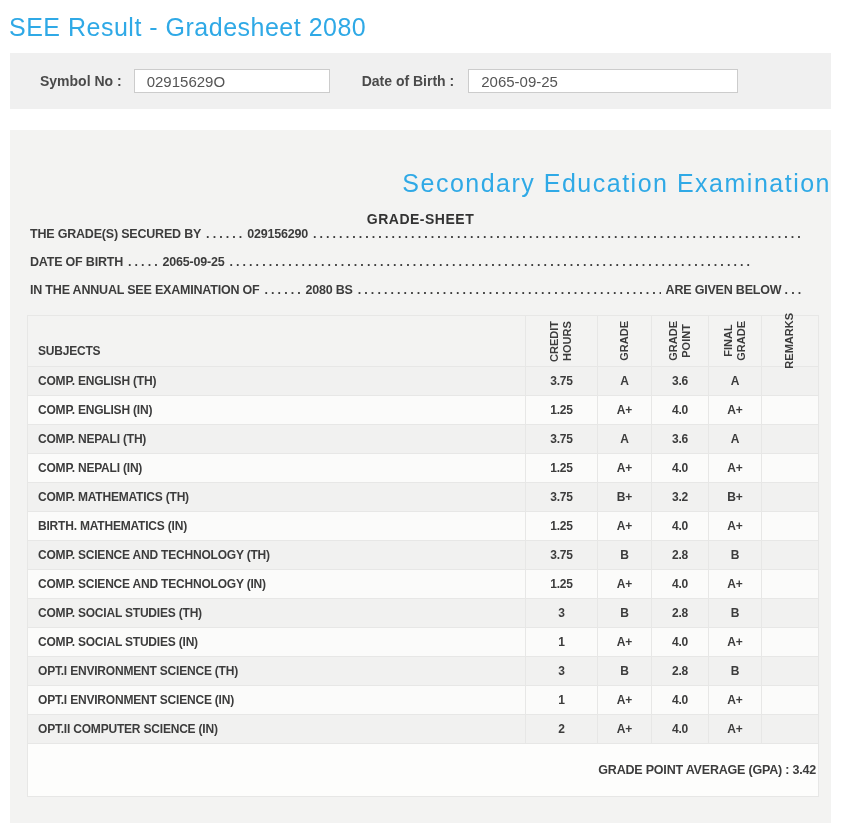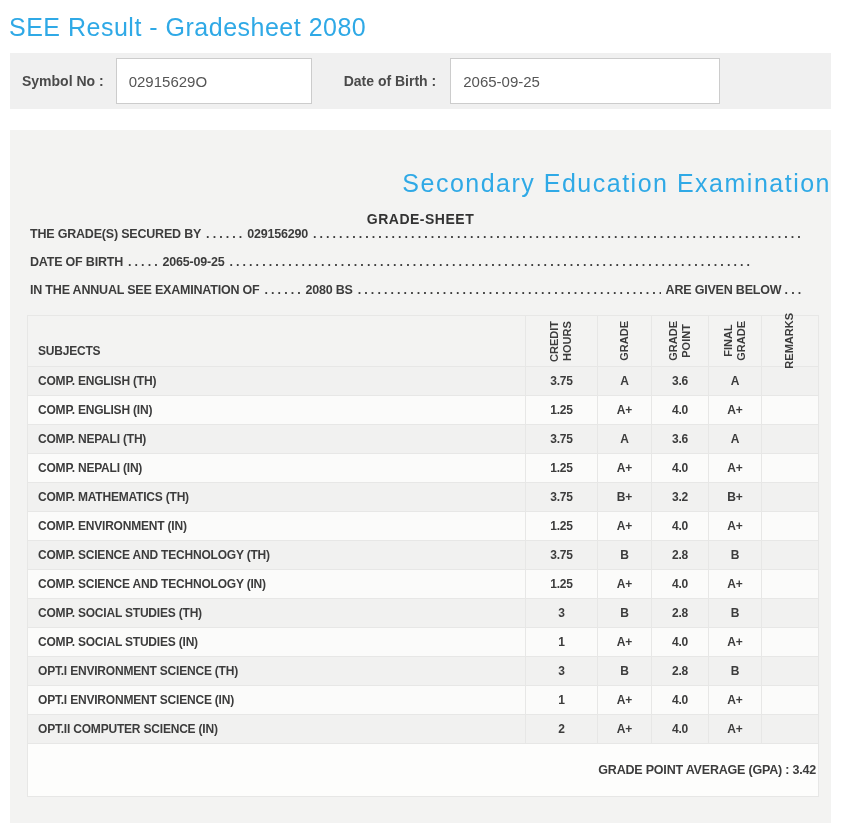--- a/index.html
+++ b/index.html
@@ -3,23 +3,23 @@
 <meta charset="utf-8">
 <style>
   * { box-sizing: border-box; margin: 0; padding: 0; }
   html, body { width: 841px; height: 823px; overflow: hidden; background: #ffffff;
     font-family: "Liberation Sans", "DejaVu Sans", sans-serif; }
 
   .page-title { color: #2fa9e6; font-size: 25px; font-weight: 400;
     letter-spacing: 0.5px; margin: 13px 0 11px 9px; }
 
   .search-bar { margin: 0 10px; background: #f0f0f0; height: 56px;
-    display: flex; align-items: center; padding: 0 12px; }
+    display: flex; align-items: center; padding: 0 30px; }
   .search-bar label { font-size: 14px; font-weight: 700; color: #4a4a4a; white-space: nowrap; }
-  .search-bar input { height: 46px; border: 1px solid #cccccc; background: #ffffff;
+  .search-bar input { height: 24px; border: 1px solid #cccccc; background: #ffffff;
     font-size: 15px; color: #555555; padding: 0 12px;
     font-family: "Liberation Sans", "DejaVu Sans", sans-serif; }
   #symbol-input { width: 196px; margin-left: 12px; }
   #dob-label { margin-left: 32px; }
   #dob-input { width: 270px; margin-left: 14px; }
   .search-btn { margin-left: 20px; height: 31px; padding: 0 15px; border: none;
     background: #2196f3; color: #ffffff; font-size: 14px; cursor: pointer;
     font-family: "Liberation Sans", "DejaVu Sans", sans-serif; }
 
   .card { margin: 21px 10px 0 10px; background: #f3f3f2; height: 720px; padding-top: 39px; }
@@ -179,21 +179,21 @@
   <tr>
     <td class="sub">COMP. MATHEMATICS (TH)</td>
     <td class="val">3.75</td>
     <td class="val">B+</td>
     <td class="val">3.2</td>
     <td class="val">B+</td>
     <td class="val"></td>
   </tr>
 
   <tr>
-    <td class="sub">COMP. ENVIRONMENT (IN)</td>
+    <td class="sub">BIRTH. MATHEMATICS (IN)</td>
     <td class="val">1.25</td>
     <td class="val">A+</td>
     <td class="val">4.0</td>
     <td class="val">A+</td>
     <td class="val"></td>
   </tr>
 
   <tr>
     <td class="sub">COMP. SCIENCE AND TECHNOLOGY (TH)</td>
     <td class="val">3.75</td>

